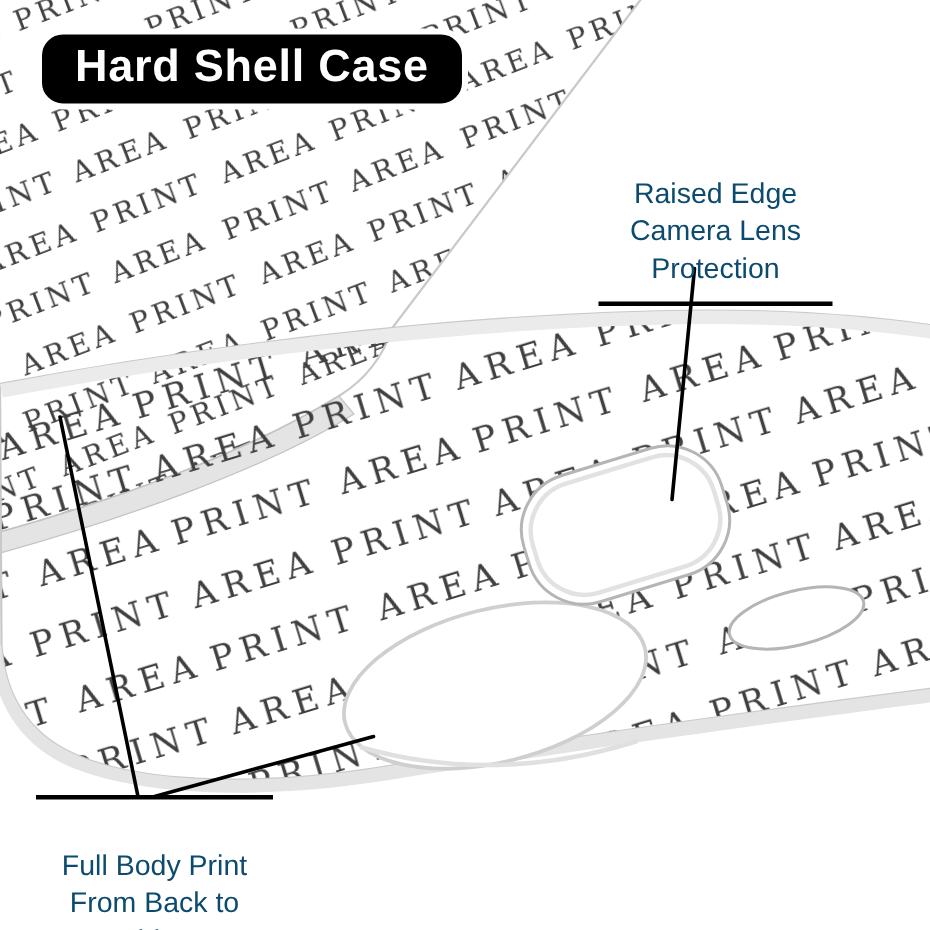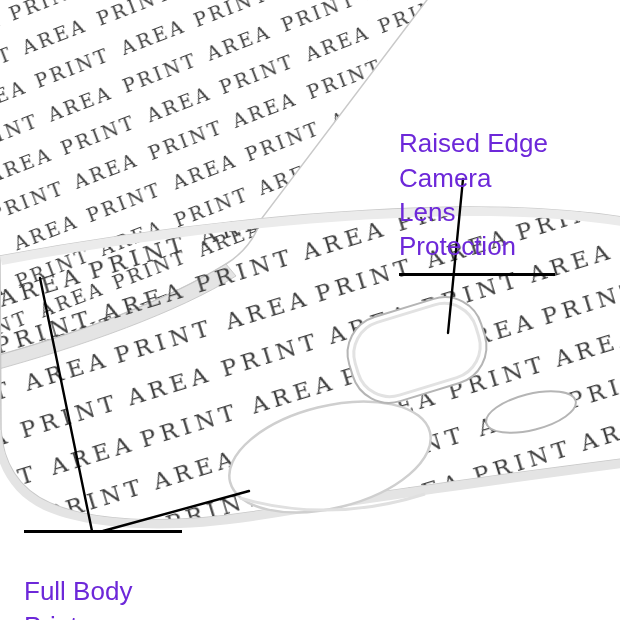--- a/index.html
+++ b/index.html
@@ -10,22 +10,22 @@
   .scene{position:absolute;left:0;top:0;}
   .badge{
     position:absolute;left:24px;top:19px;
     background:#000;color:#fff;
     border:4px solid #ffffff;border-radius:18px;
     padding:5px 22px 7px 22px;
     font-size:30px;font-weight:bold;letter-spacing:.5px;
     font-family:"Liberation Sans",sans-serif;
   }
   .note{
-    position:absolute;color:#6d28d9;font-size:26px;line-height:1.32;
-    text-align:left;white-space:pre-line;
+    position:absolute;color:#0c4a6e;font-size:19px;line-height:1.32;
+    text-align:center;white-space:pre-line;
   }
   .note-camera{
     left:399px;top:92px;width:156px;
     padding-bottom:9px;border-bottom:3px solid #000;
   }
   .note-fullbody{
     left:24px;top:530px;width:158px;
     padding-top:7px;border-top:3px solid #000;
   }
   .pt{font-family:"DejaVu Serif",serif;fill:#3f3f3f;}
@@ -74,20 +74,23 @@
     <rect class="cutout" x="348" y="306" width="138" height="88" rx="38" transform="rotate(-17 417 350)"></rect>
     <rect x="354" y="312" width="126" height="76" rx="33" transform="rotate(-17 417 350)" fill="none" stroke="#e2e2e2" stroke-width="3"></rect>
 
     <ellipse class="cutout" cx="531" cy="412" rx="46" ry="18" transform="rotate(-14 531 412)"></ellipse>
 
     <path class="leader" d="M 463 179 L 448 333"></path>
     <path class="leader" d="M 92 531 L 40 278"></path>
     <path class="leader" d="M 103 531 L 249 491"></path>
   </svg>
 
+  <div class="badge">
+    <span>Hard Shell Case</span>
+  </div>
 
   <div class="note note-camera">
     <span>Raised Edge
 Camera Lens
 Protection</span>
   </div>
 
   <div class="note note-fullbody">
     <span>Full Body Print
 From Back to

